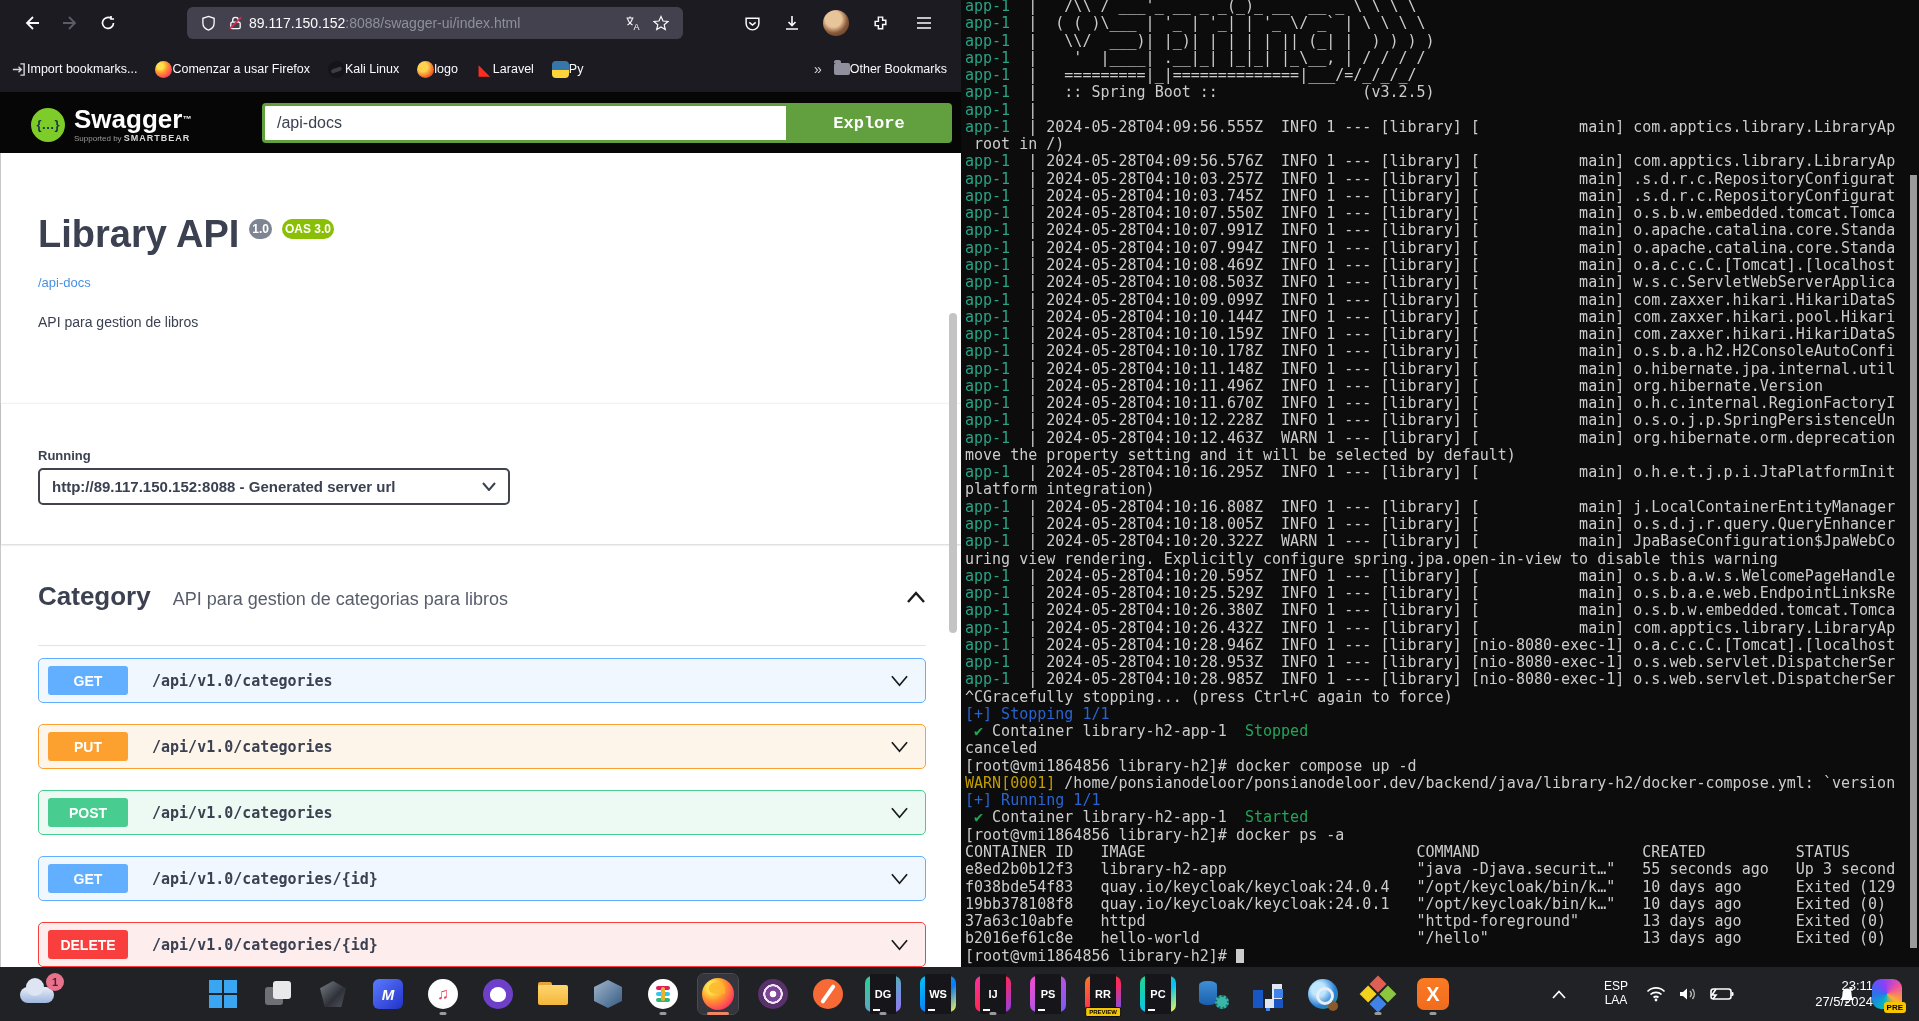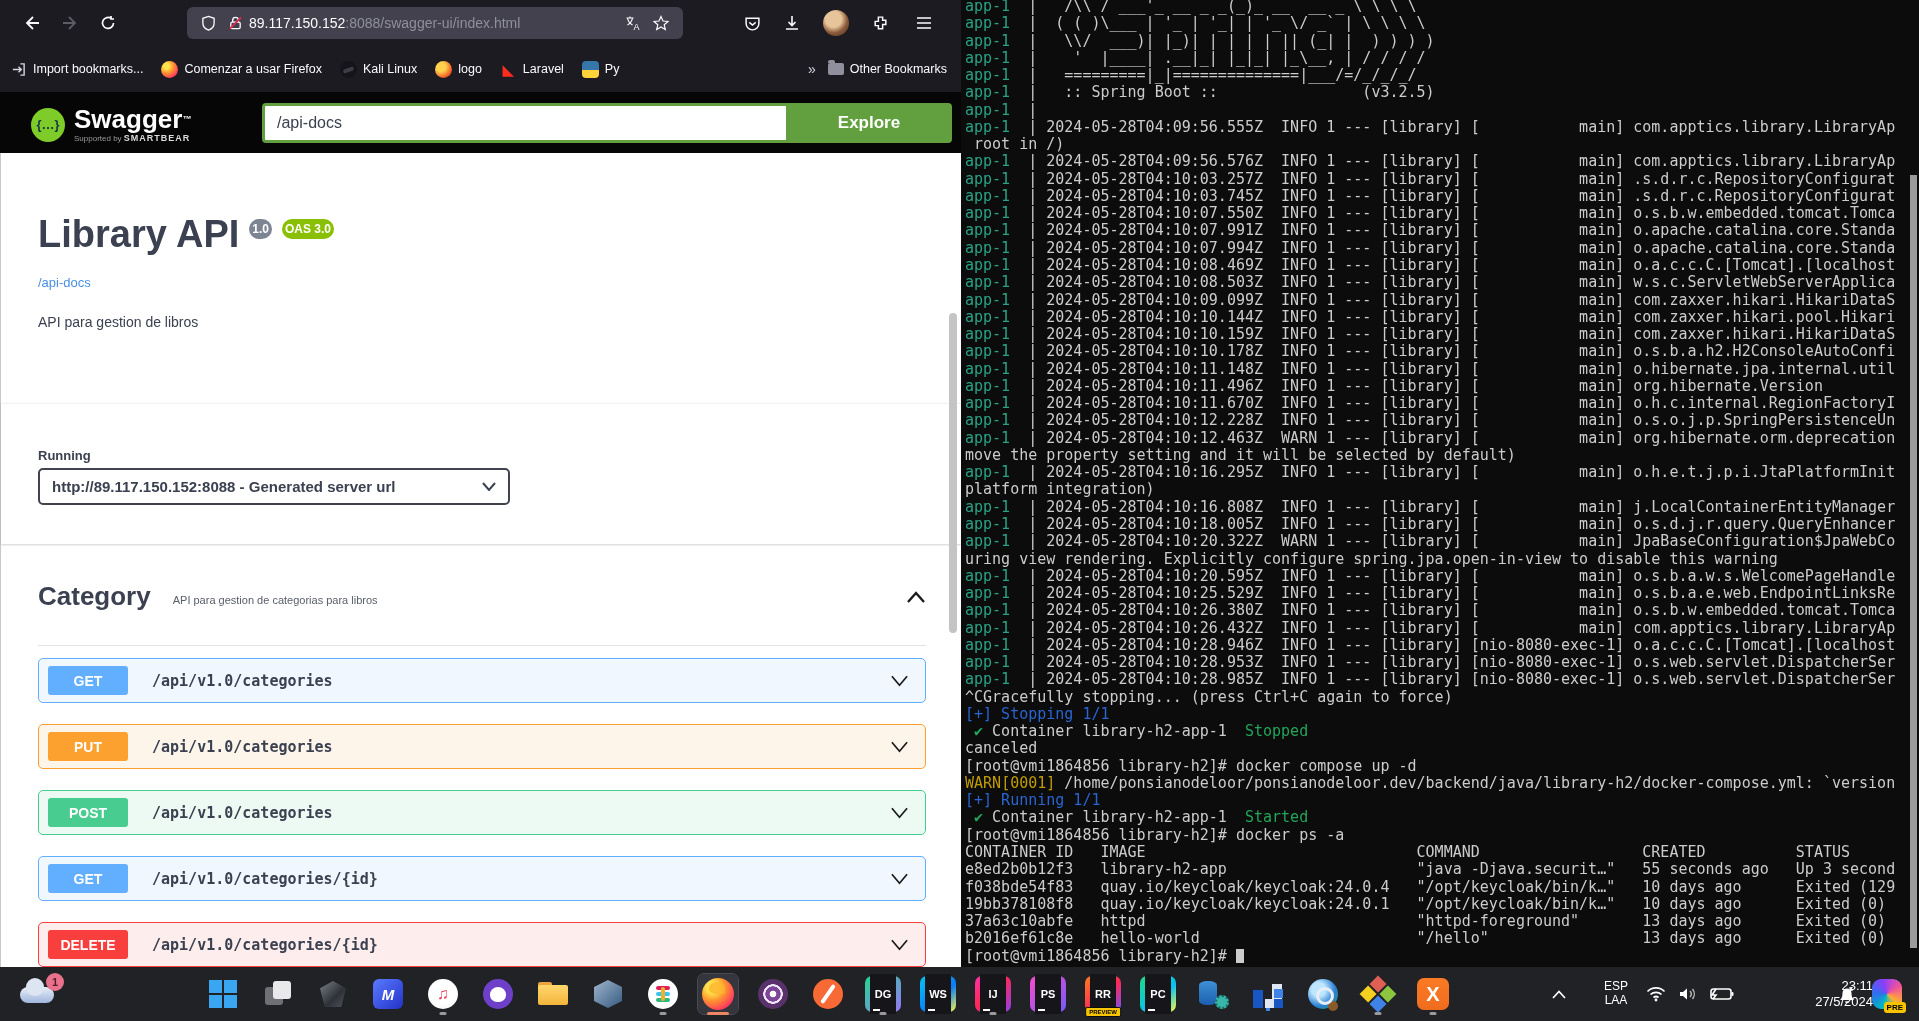--- a/index.html
+++ b/index.html
@@ -14,21 +14,21 @@
   .navbtn svg{display:block}
   #urlbar{position:absolute;left:187px;top:7px;width:496px;height:32px;background:#42414d;
           border-radius:6px;display:flex;align-items:center;padding:0 8px;box-sizing:border-box;}
   #urlbar .uicon{margin:0 6px;display:flex;align-items:center;}
   #urltext{font-size:14px;color:#fbfbfe;white-space:nowrap;text-align:center;}
   #urltext .dim{color:#8f8f9d;}
   #urlbar .spacer{flex:1}
   
   #bookmarks{position:absolute;left:0;top:46px;width:961px;height:46px;background:#1c1b22;
              display:flex;align-items:center;padding-left:10px;box-sizing:border-box;color:#fbfbfe;}
-  .bm{display:flex;align-items:center;gap:6px;margin-right:18px;font-size:12.5px;white-space:nowrap;text-align:center;}
+  .bm{display:flex;align-items:center;margin-right:18px;font-size:12.5px;white-space:nowrap;text-align:center;}
   .bmicon{width:17px;height:17px;border-radius:3px;display:inline-flex;align-items:center;justify-content:center;flex:none;}
   .ic-import{color:#d6d6de}
   .ic-firefox,.tb-firefox-ball{background:radial-gradient(circle at 32% 30%,#ffe14d 0 18%,#ff9a2e 40%,#ff3b5c 75%,#b5007f 100%);border-radius:50%;}
   .ic-kali{background:#15141a;border-radius:50%;position:relative;overflow:hidden;}
   .ic-kali::after{content:"";position:absolute;left:3px;top:7px;width:11px;height:4px;background:#3d3d46;border-radius:2px;transform:rotate(-20deg);}
   .ic-logo{background:radial-gradient(circle at 35% 35%,#ffd24d 0 30%,#f05a24 70%,#c1272d 100%);border-radius:50%;}
   .ic-laravel{color:#ff2d20;font-size:15px;line-height:1}
   .ic-python{position:relative;border-radius:4px;overflow:hidden;background:linear-gradient(180deg,#3776ab 50%,#ffd43b 50%);}
   #bm-overflow{margin-left:auto;margin-right:14px;color:#d6d6de;font-size:14px;letter-spacing:-2px;}
   .folder{width:16px;height:12px;background:#8f8f9d;border-radius:2px;position:relative;}
@@ -39,41 +39,41 @@
   #swlogo{position:absolute;left:31px;top:14px;display:flex;align-items:center;gap:9px;}
   .swball{width:34px;height:34px;border-radius:50%;background:#7dcc29;color:#173647;
           display:flex;align-items:center;justify-content:center;font-weight:bold;font-size:13px;}
   .swname{color:#fff;font-size:26px;font-weight:bold;line-height:26px;}
   .swsub{color:#9b9b9b;font-size:8px;margin-top:1px;}
   .swsub b{color:#dcdcdc;font-size:9px;letter-spacing:1px;}
   #swsearch{position:absolute;left:262px;top:11px;width:690px;height:40px;display:flex;}
   #swsearch input{flex:1;border:3px solid #62a03f;border-right:none;border-radius:4px 0 0 4px;
                   padding:0 12px;font-size:16px;color:#3b4151;font-family:"Liberation Sans",sans-serif;outline:none;}
   #explore{width:166px;background:#62a03f;color:#fff;border:none;border-radius:0 4px 4px 0;
-           font-size:17px;font-weight:bold;font-family:Liberation Sans, sans-serif;}
+           font-size:17px;font-weight:bold;font-family:Liberation Mono, monospace;}
 
   
   #swpage{position:absolute;left:0;top:153px;width:961px;height:814px;background:#fff;
           border-left:1px solid #c9c9c9;box-sizing:border-box;color:#3b4151;}
   #swtitle{position:absolute;left:37px;top:60px;font-size:38px;font-weight:bold;display:flex;align-items:flex-start;gap:10px;}
   .pill{font-size:12px;font-weight:bold;color:#fff;padding:3px 3px;border-radius:11px;margin-top:6px;}
   .pill.gray{background:#7d8492;}
   .pill.green{background:#89bf04;}
   #swlink{position:absolute;left:37px;top:122px;font-size:13px;color:#4990e2;}
   #swdesc{position:absolute;left:37px;top:161px;font-size:14px;}
   #schemes{position:absolute;left:0;top:250px;width:100%;height:140px;
            box-shadow:0 1px 2px rgba(0,0,0,.18);border-top:1px solid #f2f2f2;}
   #srvlabel{position:absolute;left:37px;top:44px;font-size:13px;font-weight:bold;}
   #srvselect{position:absolute;left:37px;top:64px;width:472px;height:37px;border:2px solid #41444e;
              border-radius:5px;display:flex;align-items:center;box-sizing:border-box;
              font-size:15px;font-weight:bold;padding:0 12px;}
   #srvselect .sel-spacer{flex:1}
   #tagrow{position:absolute;left:37px;top:428px;width:888px;display:flex;align-items:center;}
   #tagname{font-size:26px;font-weight:bold;}
-  #tagdesc{font-size:11px;color:#3b4151;opacity:.85;margin-left:22px;margin-top:6px;}
+  #tagdesc{font-size:18px;color:#3b4151;opacity:.85;margin-left:22px;margin-top:6px;}
   #tagchev{margin-left:auto;}
   #tagdivider{position:absolute;left:37px;top:492px;width:888px;height:1px;background:#e3e3e3;}
   #endpoints{position:absolute;left:37px;top:505px;width:888px;}
   .ep{height:45px;border:1px solid;border-radius:5px;margin-bottom:21px;display:flex;align-items:center;box-sizing:border-box;}
   .ep-m{min-width:80px;height:29px;margin-left:9px;border-radius:3px;color:#fff;font-weight:bold;
         font-size:14px;display:inline-flex;align-items:center;justify-content:center;padding:0 6px;box-sizing:border-box;}
   .ep-p{margin-left:24px;font-family:"DejaVu Sans Mono",monospace;font-size:15px;font-weight:bold;color:#3b4151;}
   .ep-ch{margin-left:auto;margin-right:16px;}
   #ffscroll{position:absolute;left:948px;top:160px;width:8px;height:320px;border-radius:4px;background:#c4c4c4;}
 

